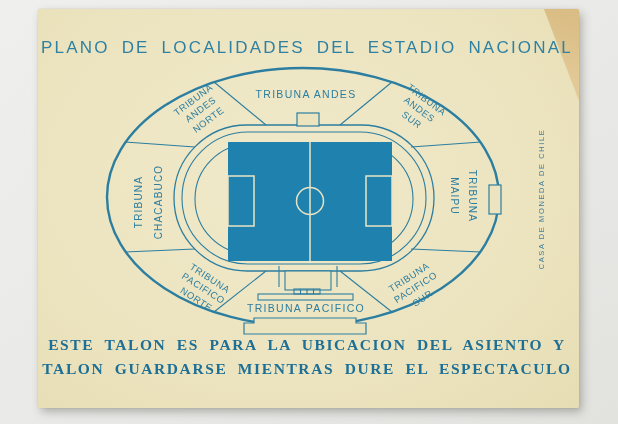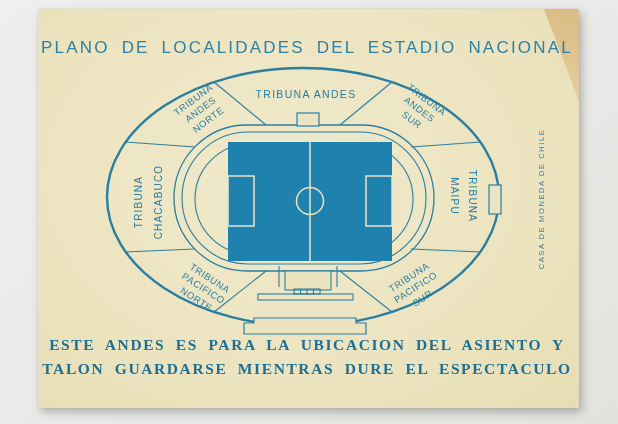--- a/index.html
+++ b/index.html
@@ -133,27 +133,28 @@
     <div>TRIBUNA</div>
     <div>MAIPU</div>
   </div>
 
   <div class="lbl wedge pac-norte">
     <div>TRIBUNA</div>
     <div>PACIFICO</div>
     <div>NORTE</div>
   </div>
 
+  <div class="lbl pacifico">TRIBUNA PACIFICO</div>
 
   <div class="lbl wedge pac-sur">
     <div>TRIBUNA</div>
     <div>PACIFICO</div>
     <div>SUR</div>
   </div>
 
   <div class="lbl printer">CASA DE MONEDA DE CHILE</div>
 
   <div class="footer">
-    <div>ESTE ANDES ES PARA LA UBICACION DEL ASIENTO Y</div>
+    <div>ESTE TALON ES PARA LA UBICACION DEL ASIENTO Y</div>
     <div>TALON GUARDARSE MIENTRAS DURE EL ESPECTACULO</div>
   </div>
 
 </div>
 
 </body></html>

